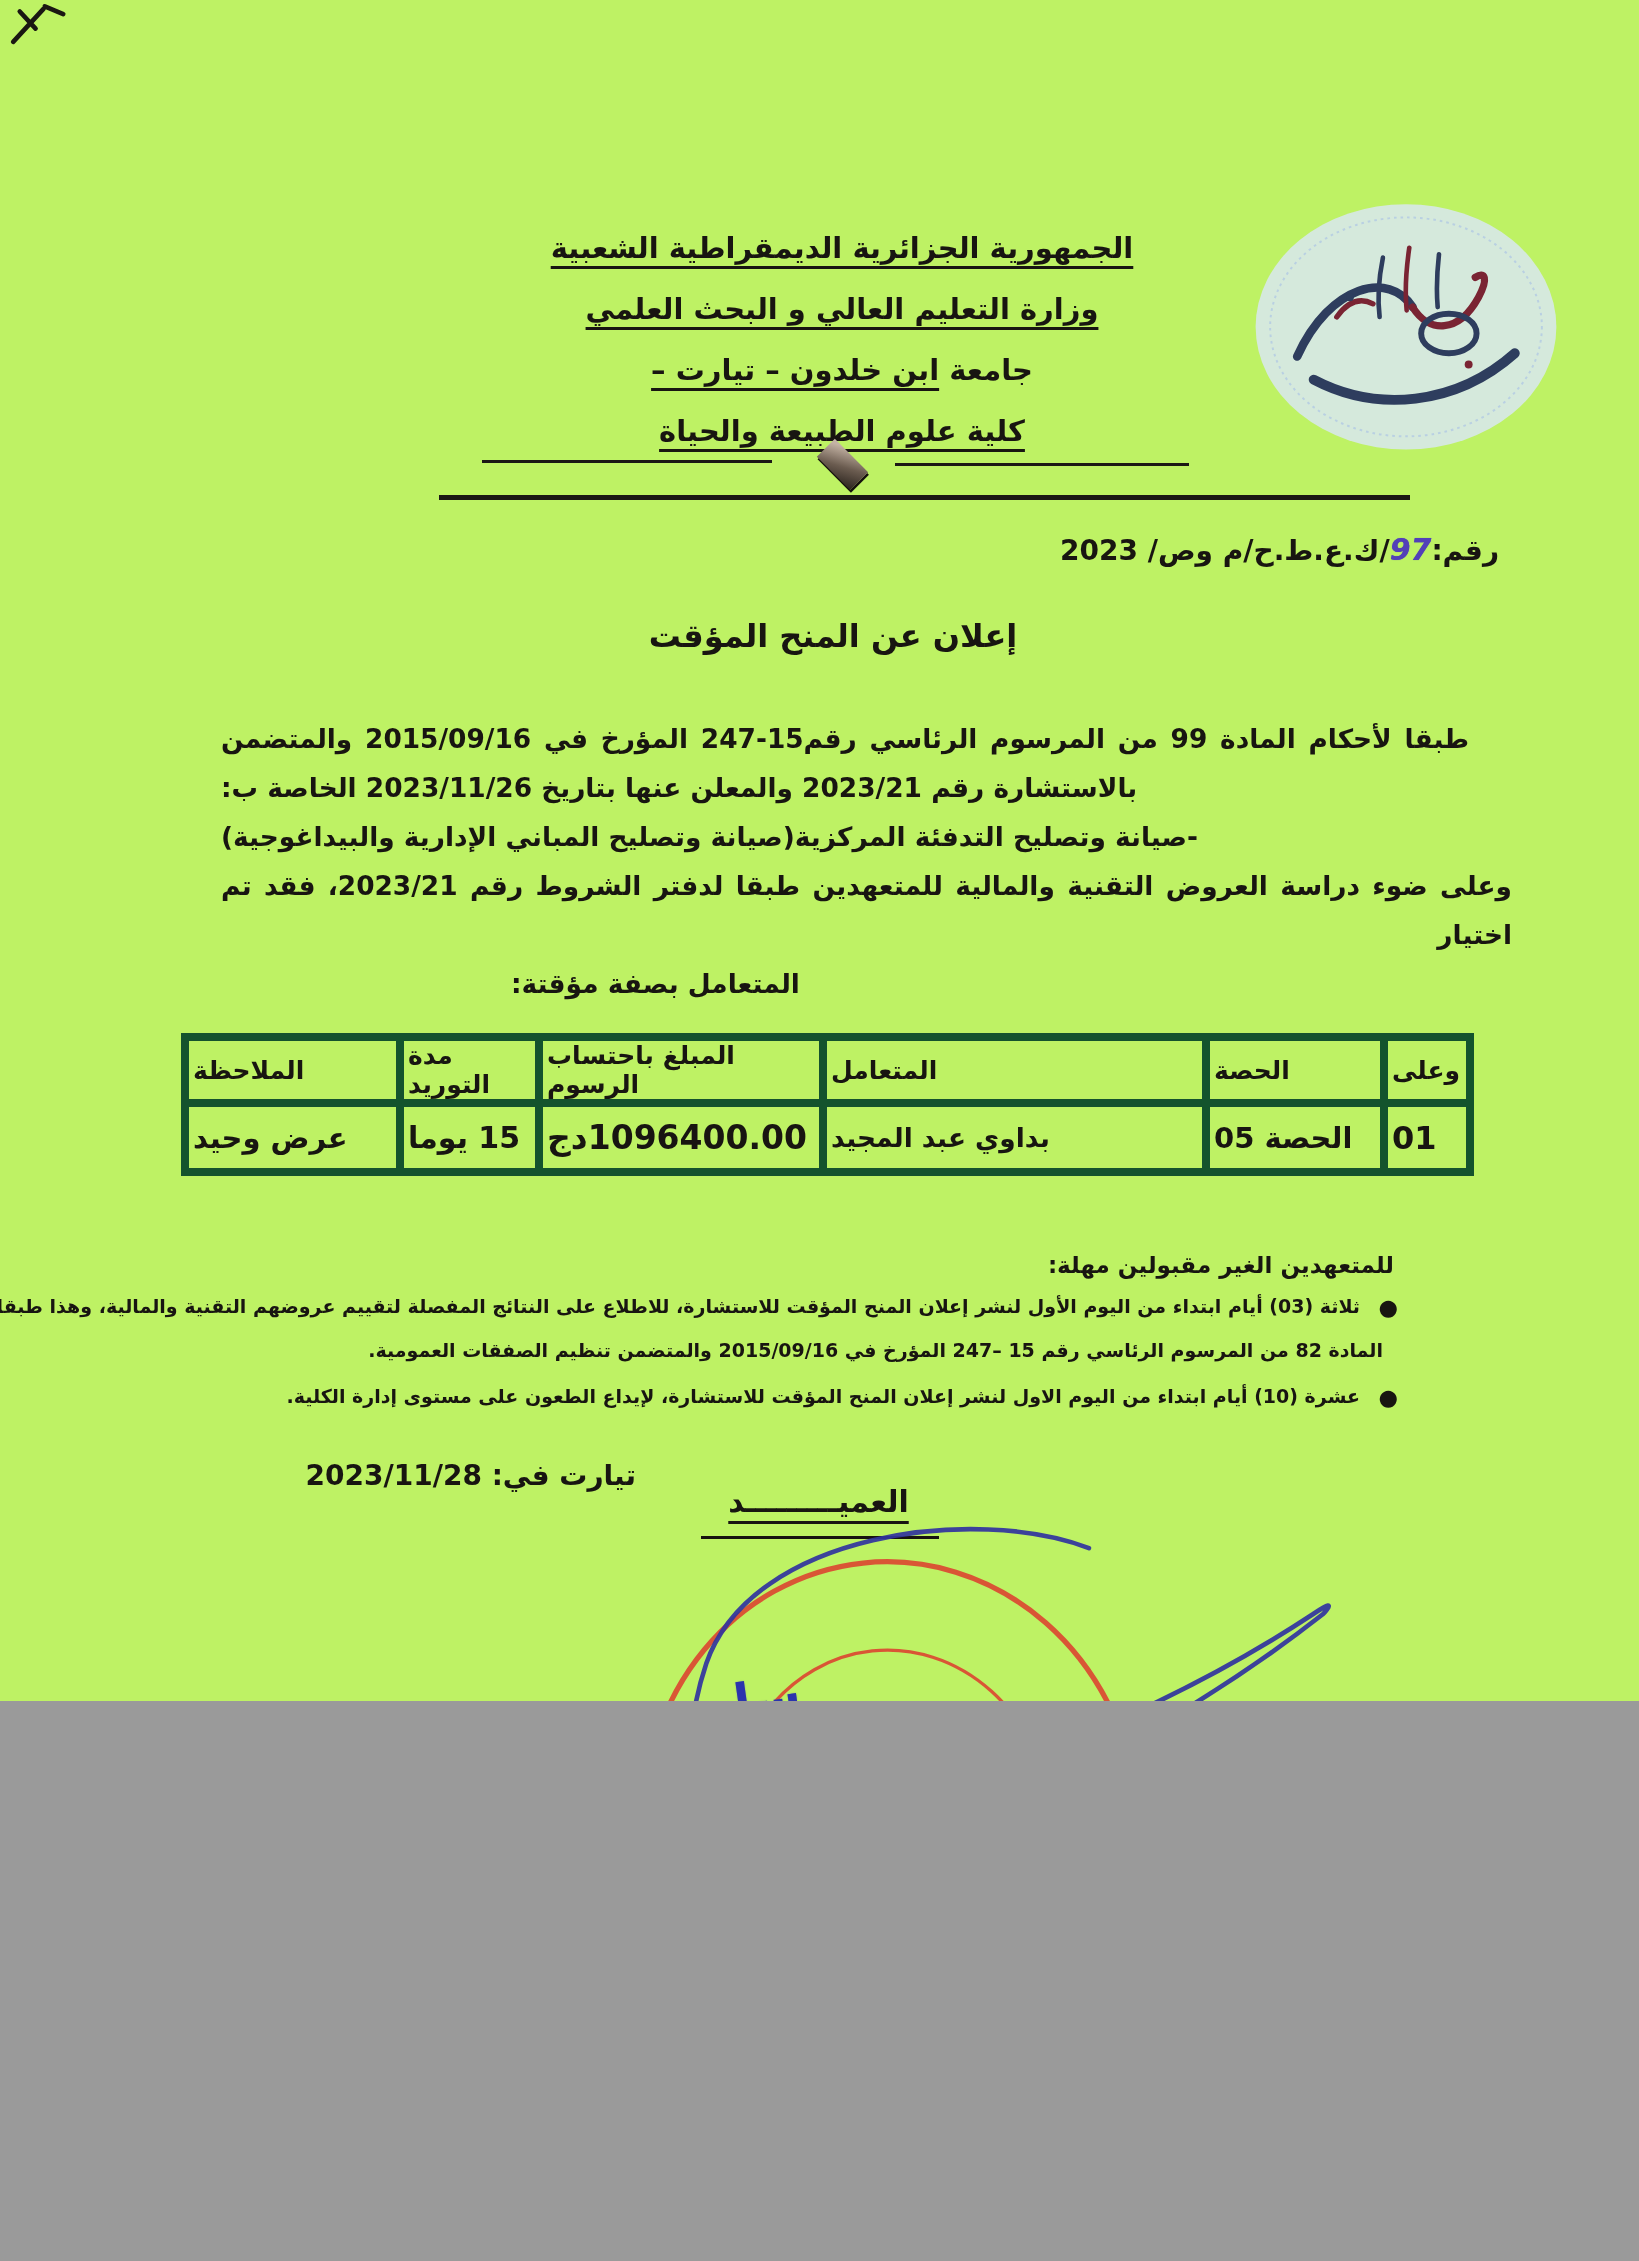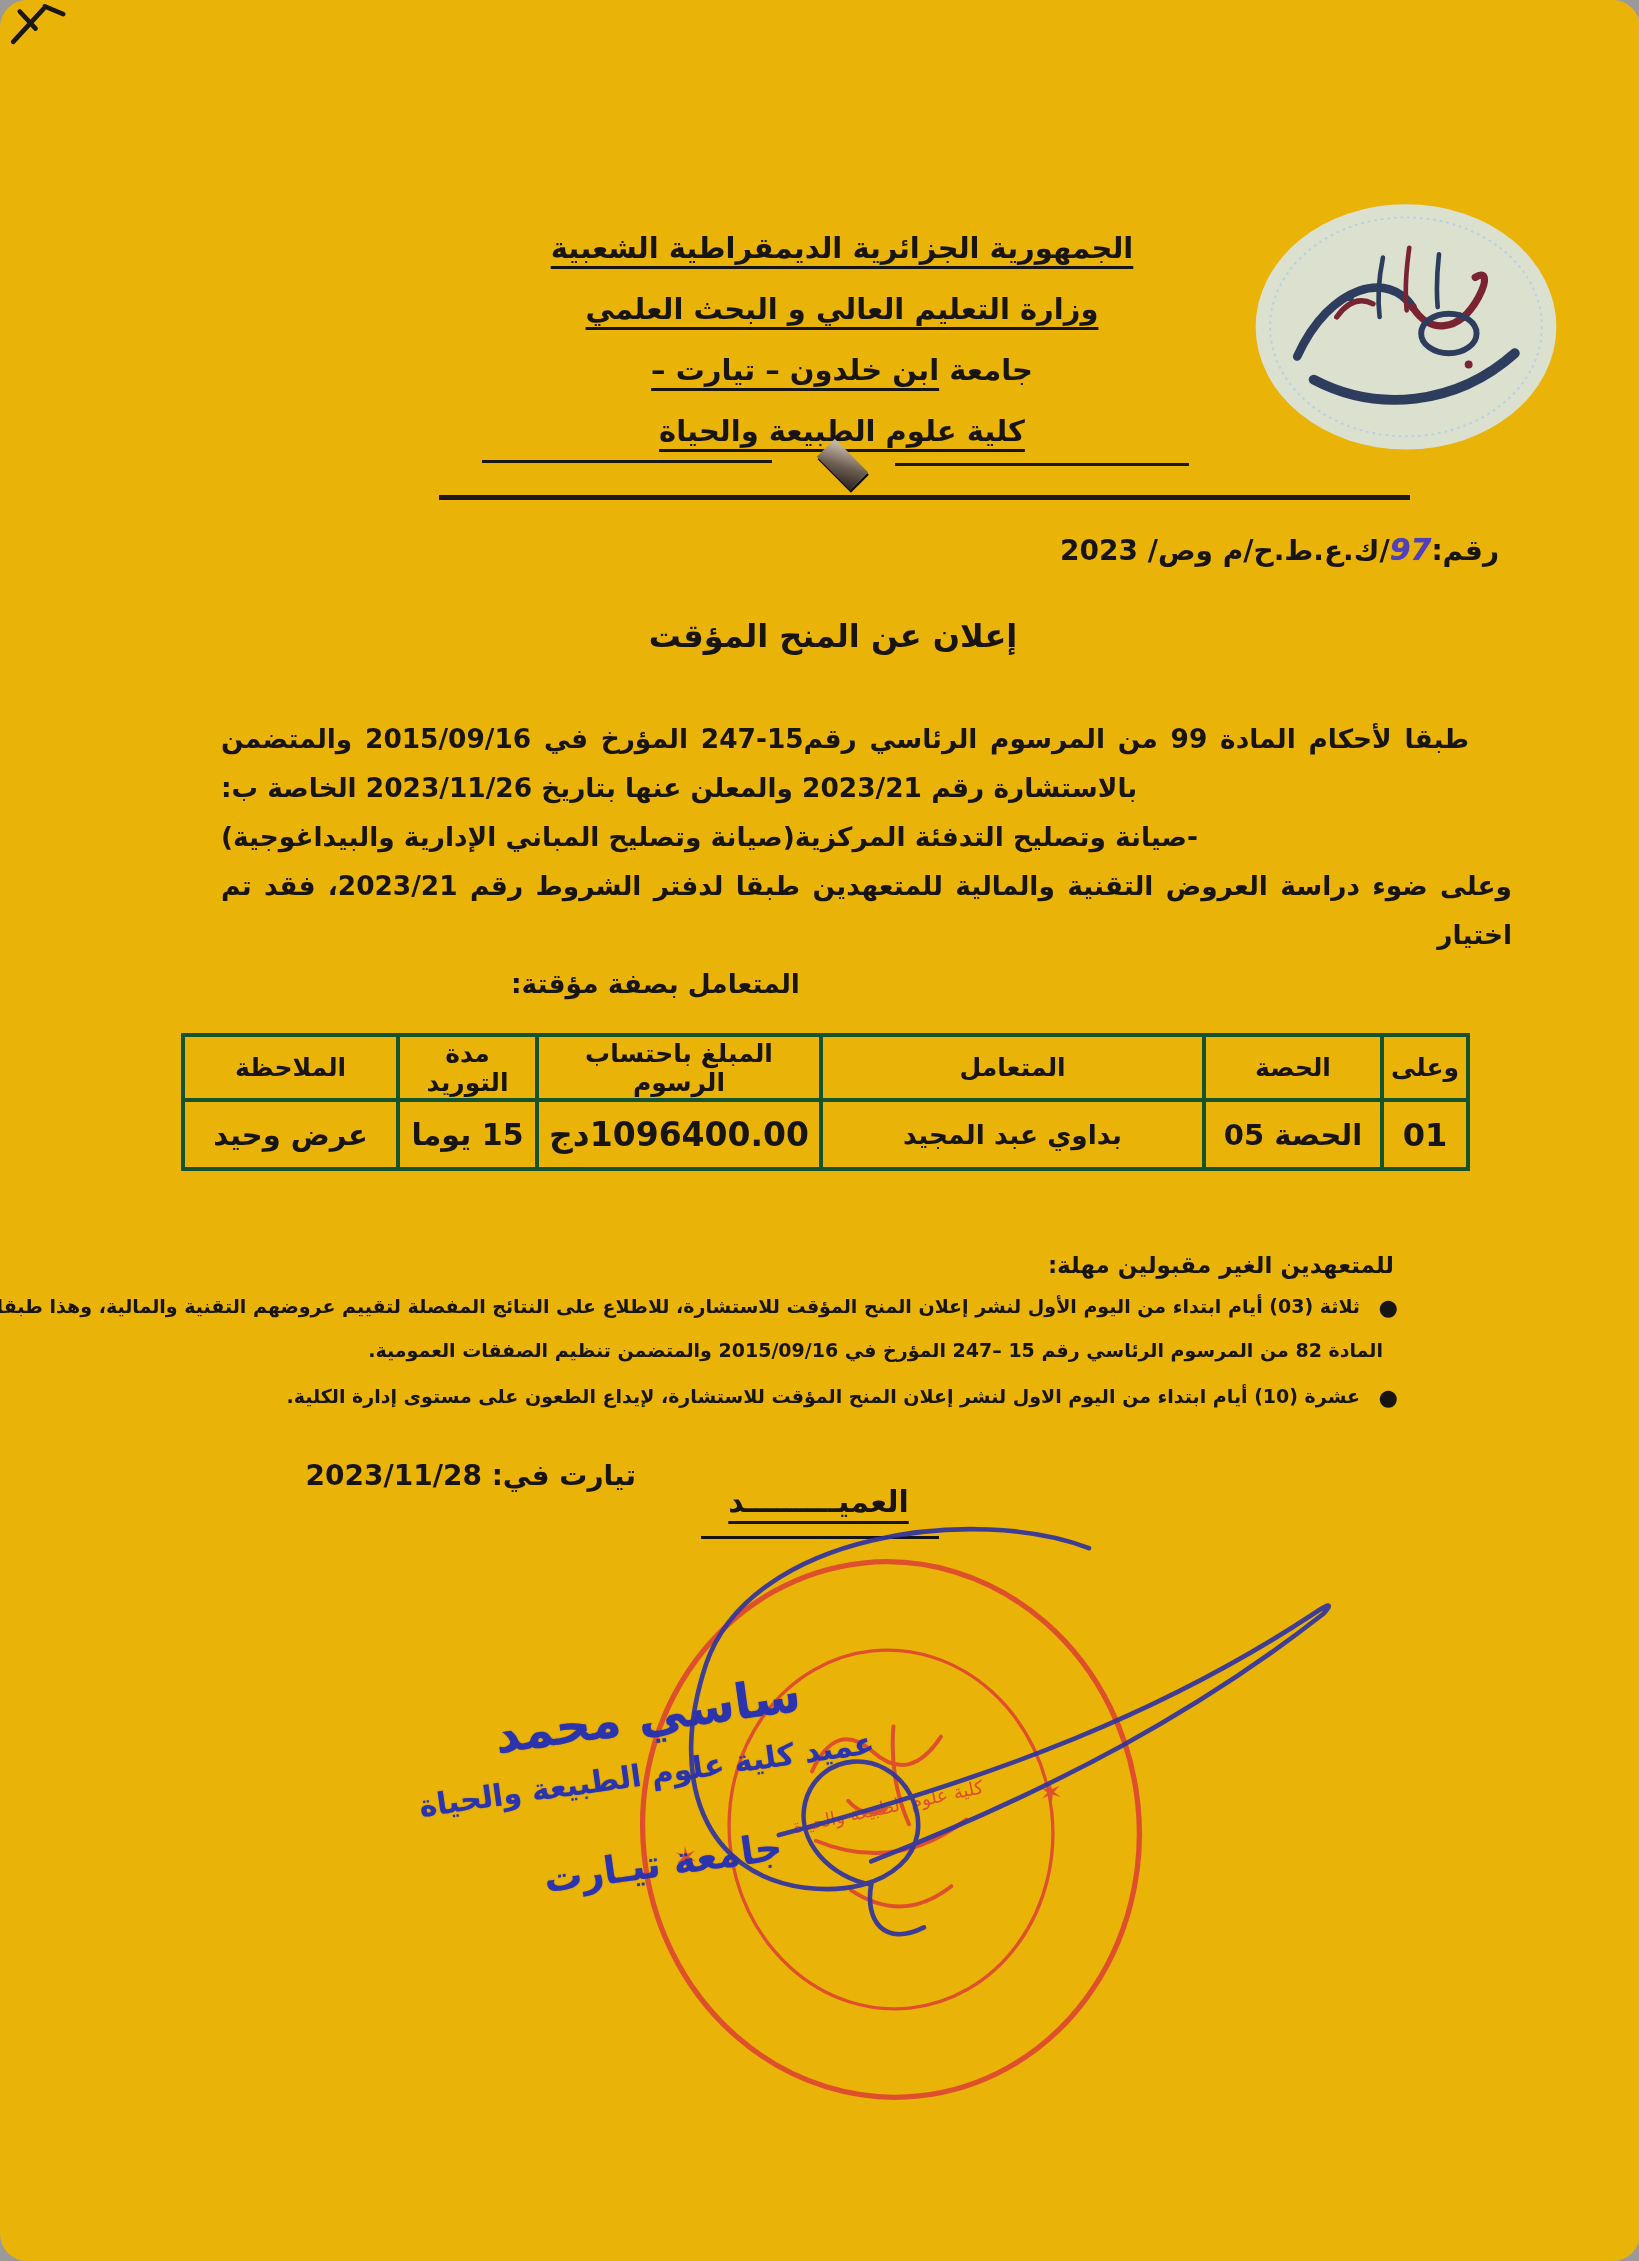--- a/index.html
+++ b/index.html
@@ -1,24 +1,23 @@
 <!DOCTYPE html>
 <html lang="ar" style="font-size:10.6px"><head>
 <meta charset="utf-8">
 <style>
   html,body{margin:0;padding:0;background:#9a9a9a;}
   .page{
     position:relative;
-    width:1640px;height:2261px;
-    background:#eab308;
+    width:1640px;height:1701px;
+    background:#bef264;
     overflow:hidden;
     font-family:"DejaVu Sans",sans-serif;
     color:#181511;
     direction:rtl;
-    border-radius:27px;
   }
   .abs{position:absolute;}
 
   
   .header-block{
     left:479px;top:218px;width:726px;
     text-align:center;font-size:29px;font-weight:700;
     line-height:61px;white-space:nowrap;
   }
   .u{
@@ -61,22 +60,22 @@
   .line-fill{text-align:justify;text-align-last:justify;white-space:normal;}
   .line-right{text-align:left;white-space:nowrap;}
 
   
   .award-table{
     left:181px;top:1033px;width:1285px;
     border-collapse:collapse;table-layout:fixed;
     font-weight:700;
   }
   .award-table td,.award-table th{
-    border:4px solid #14532d;
-    text-align:center;vertical-align:middle;
+    border:8px solid #14532d;
+    text-align:left;vertical-align:middle;
     padding:0 4px;overflow:hidden;
   }
   .award-table thead tr{height:65px;}
   .award-table tbody tr{height:69px;}
   .award-table th{font-size:25px;font-weight:700;}
   .cell-num{font-size:32px;}
   .cell-lot{font-size:29px;}
   .cell-vendor{font-size:26.4px;}
   .cell-amount{font-size:33px;}
   .cell-days{font-size:30px;}

